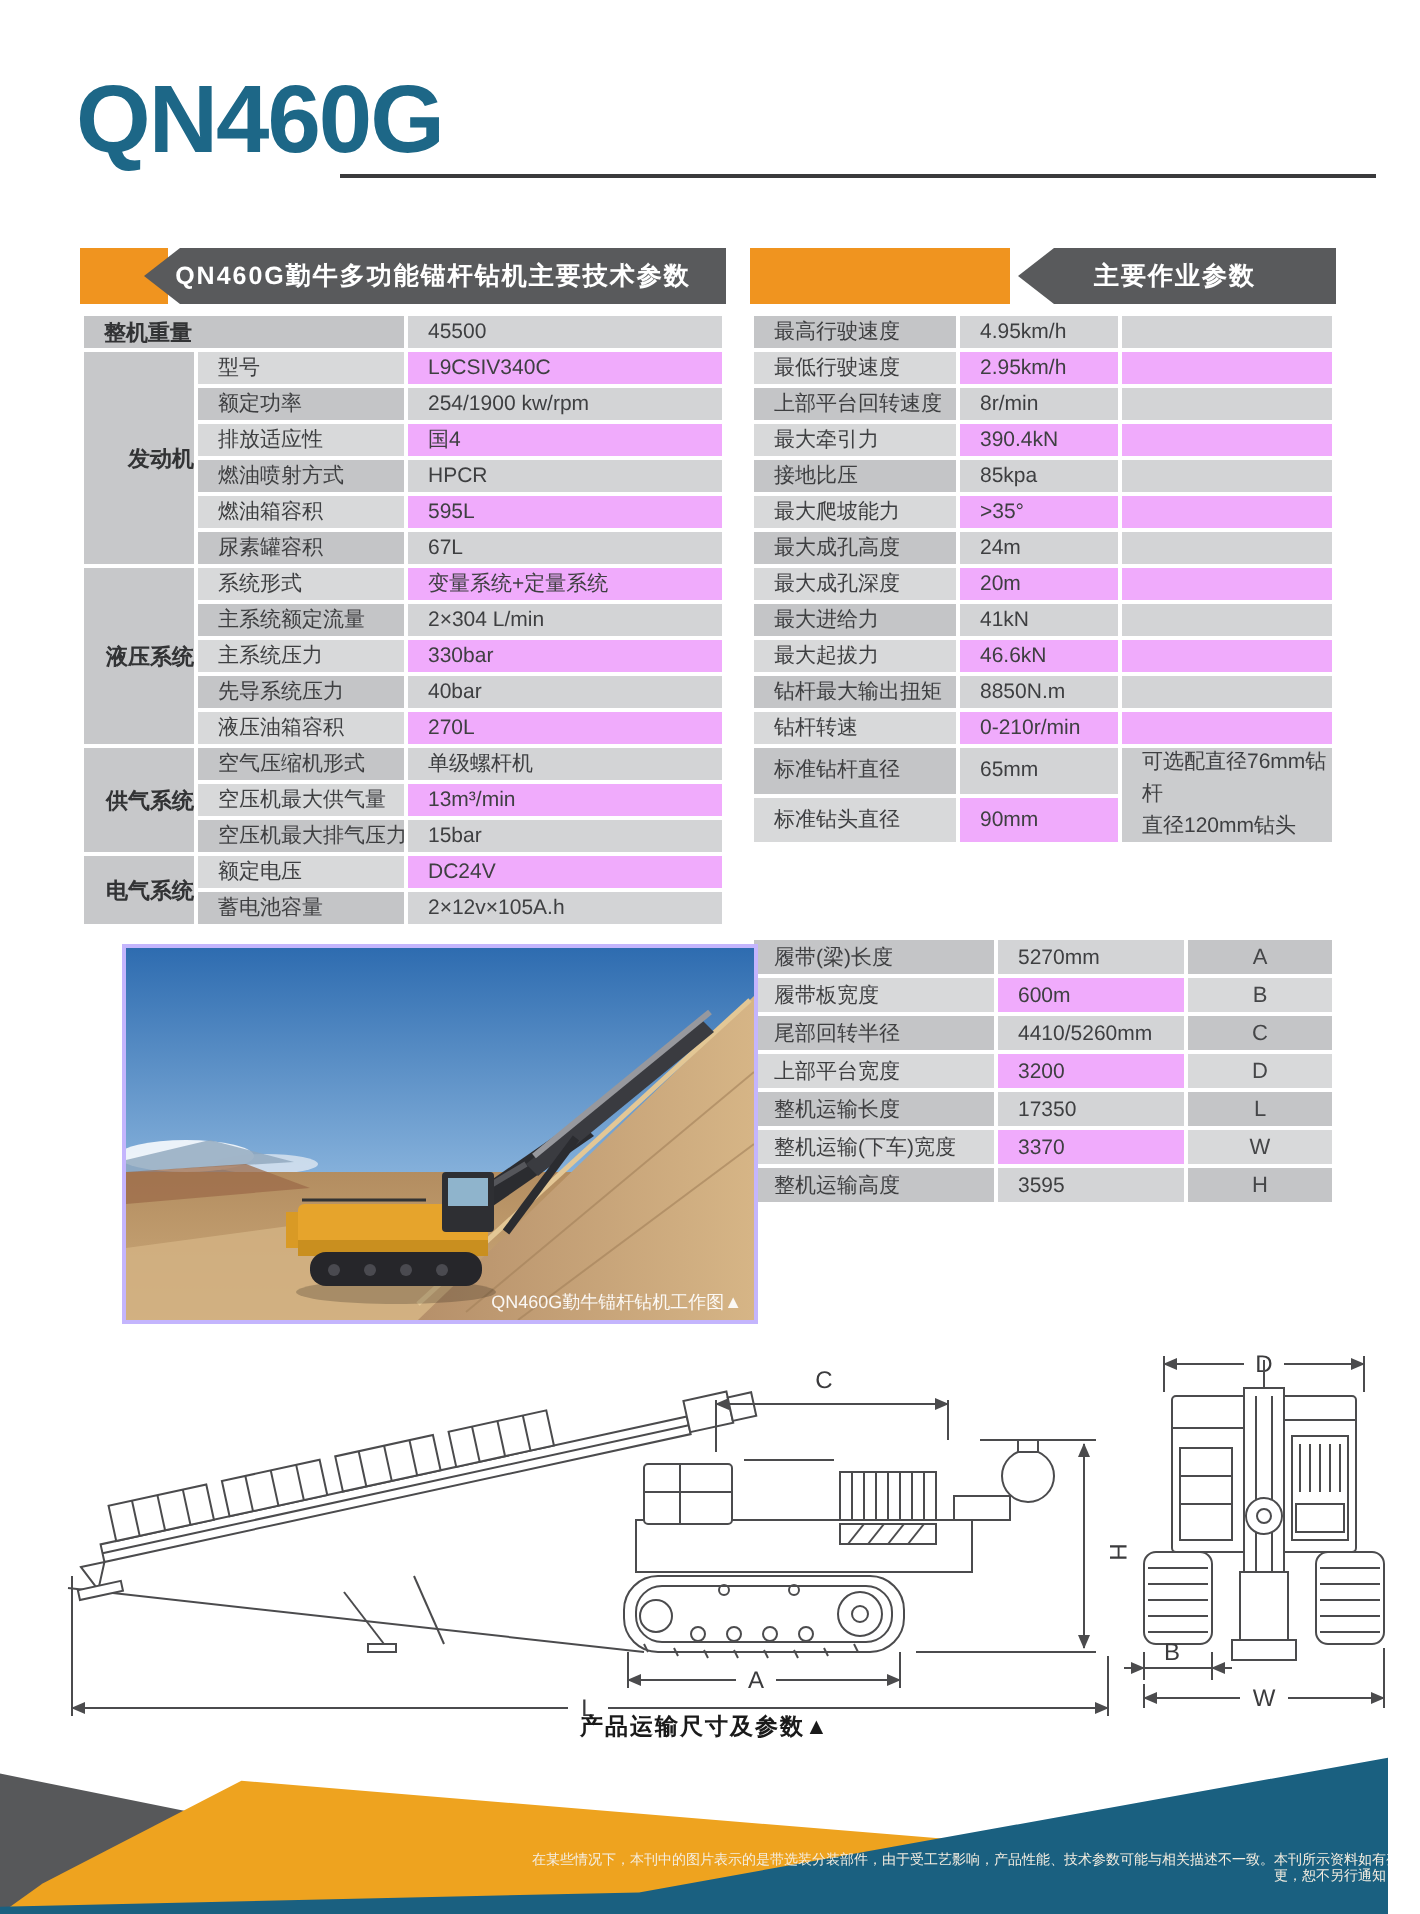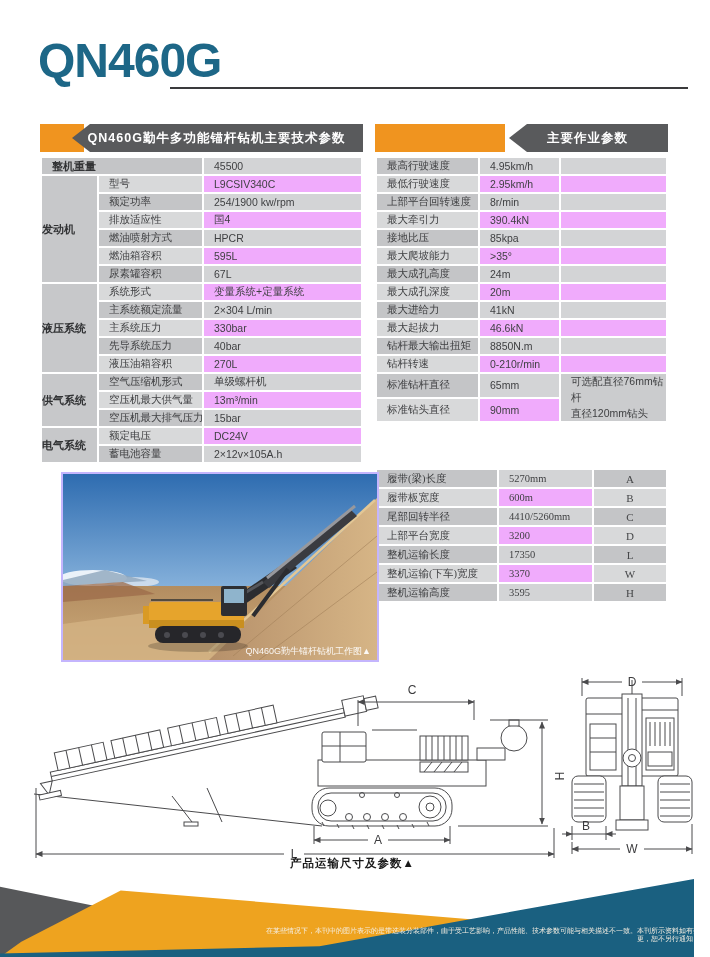--- a/index.html
+++ b/index.html
@@ -27,26 +27,26 @@
   #bar-op .tab { width:130px; } #bar-op .strip { left:132px; }
   #bar-dim  { left:375px; top:436px; width:293px; }
   #bar-dim .tab { width:44px; } #bar-dim .strip { left:46px; }
   
   table { border-collapse:separate; border-spacing:2px; table-layout:fixed; position:absolute; }
   td { font-size:10.5px; color:#3e3f41; padding:0 2px 0 10px; height:16px;
        overflow:hidden; white-space:nowrap; vertical-align:middle; }
   #spec-table { left:40px;  top:156px; width:323px; }
   #op-table   { left:375px; top:156px; width:293px; }
   #dim-table  { left:375px; top:468px; width:293px; }
-  #dim-table td { height:17px;font-family:Liberation Serif, serif; }
+  #dim-table td { height:17px; }
   td.dk  { background:#c4c5c7; }
   td.lt  { background:#d8d9da; }
   td.vdk { background:#d3d4d6; }
   td.vlt { background:#f0abfc; }
-  td.grp { background:#c7c8ca; text-align:left; padding:0; font-weight:bold;
+  td.grp { background:#c7c8ca; text-align:right; padding:0; font-weight:bold;
            font-size:11px; color:#323335; }
   td.big { font-weight:bold; font-size:11px; color:#323335;margin-left:24px; }
   td.note { background:#cbccce; white-space:pre-line; line-height:1.5; font-size:10.5px; }
   td.code { text-align:center; padding:0; font-size:11px; color:#454648; }
   
   #photo { position:absolute; left:61px; top:472px; width:318px; height:190px;
            border:2px solid #c4b5fd; }
   
   #side-drawing { position:absolute; left:22px;  top:676px; }
   #rear-drawing { position:absolute; left:558px; top:668px; }

